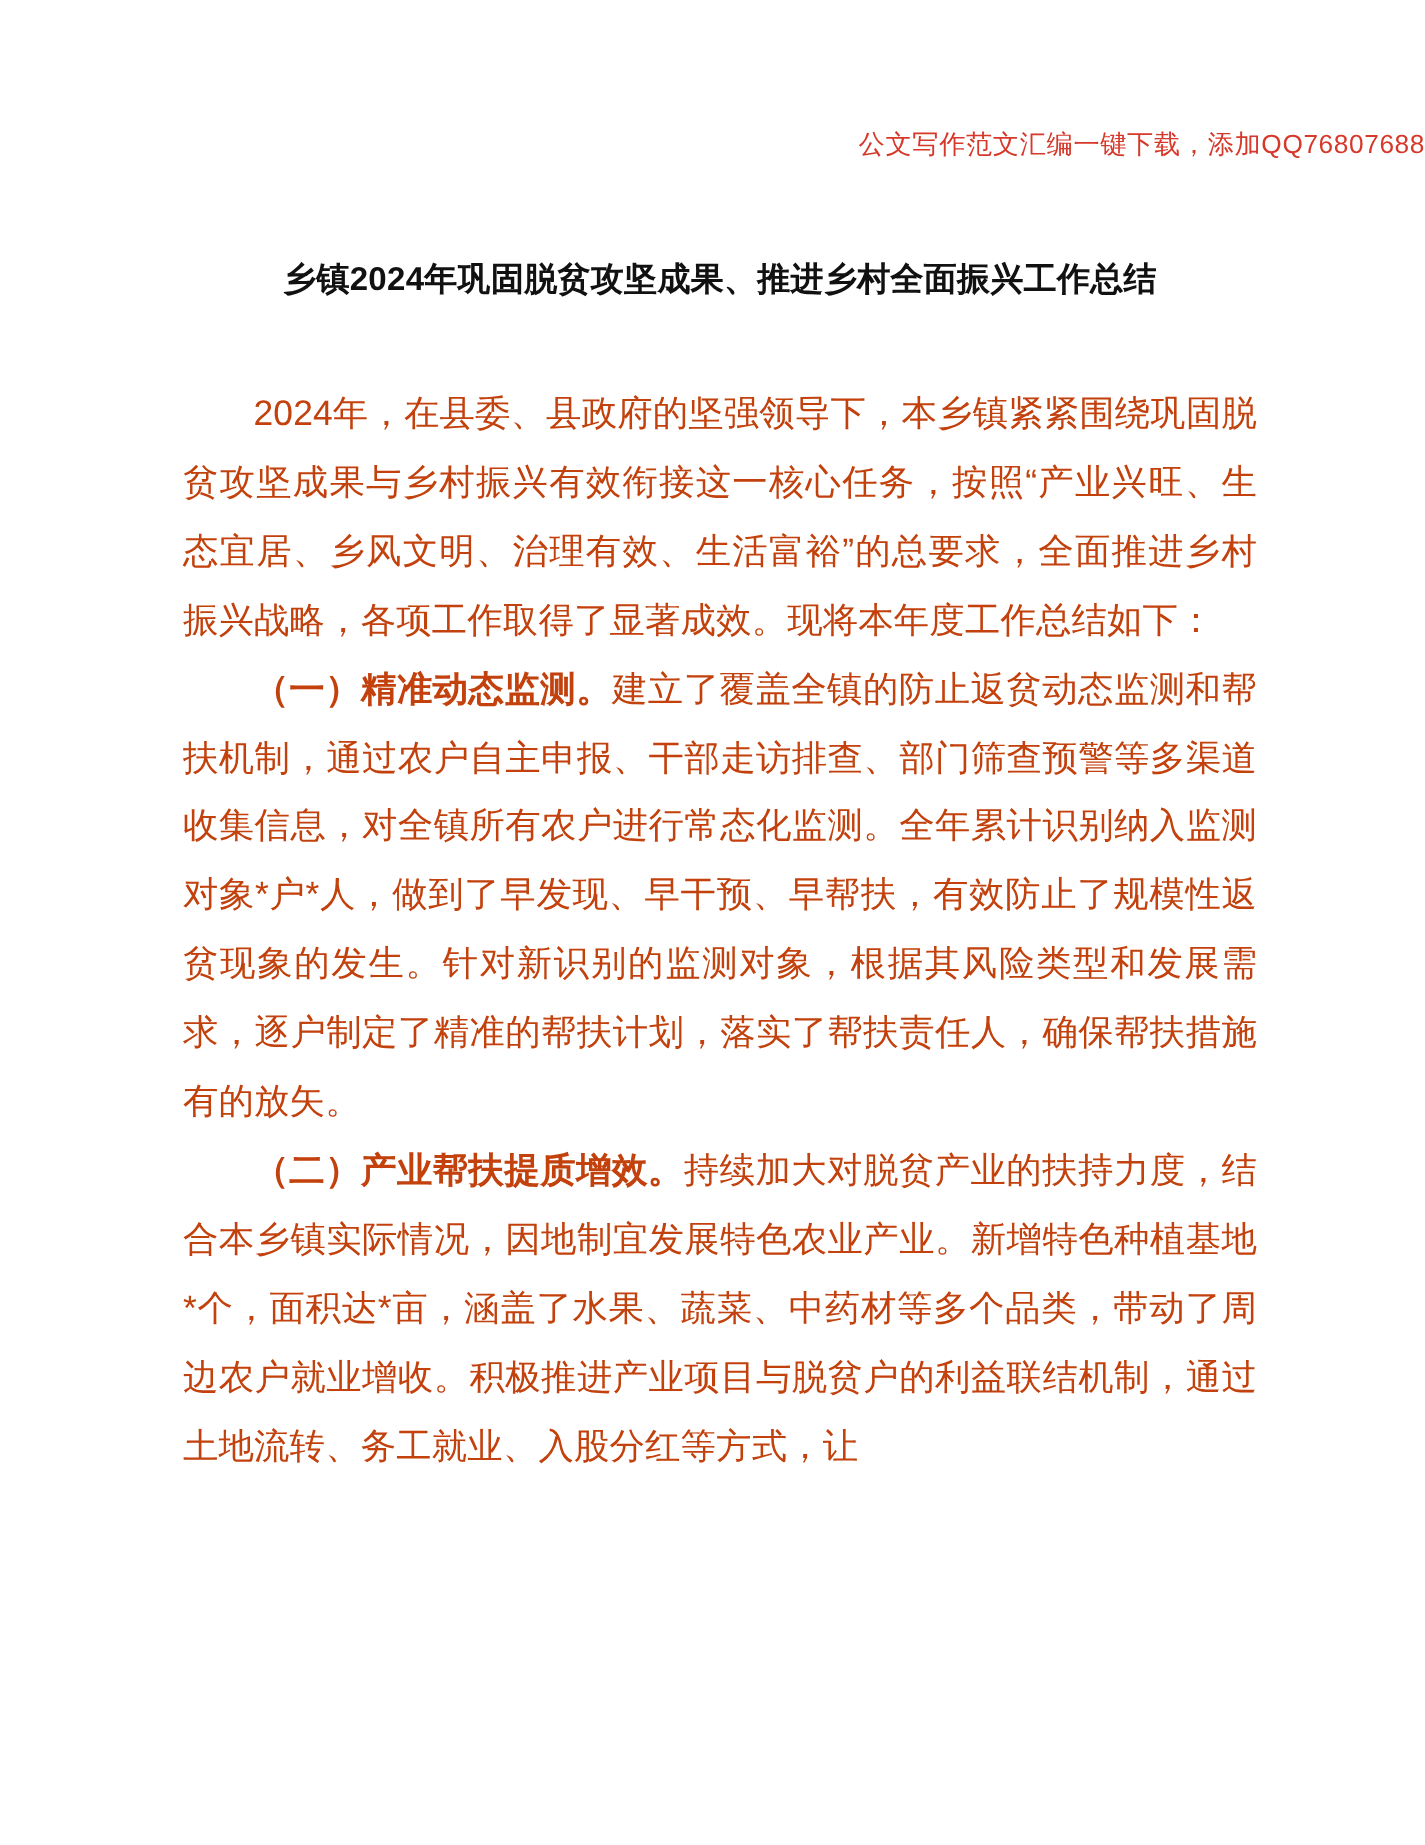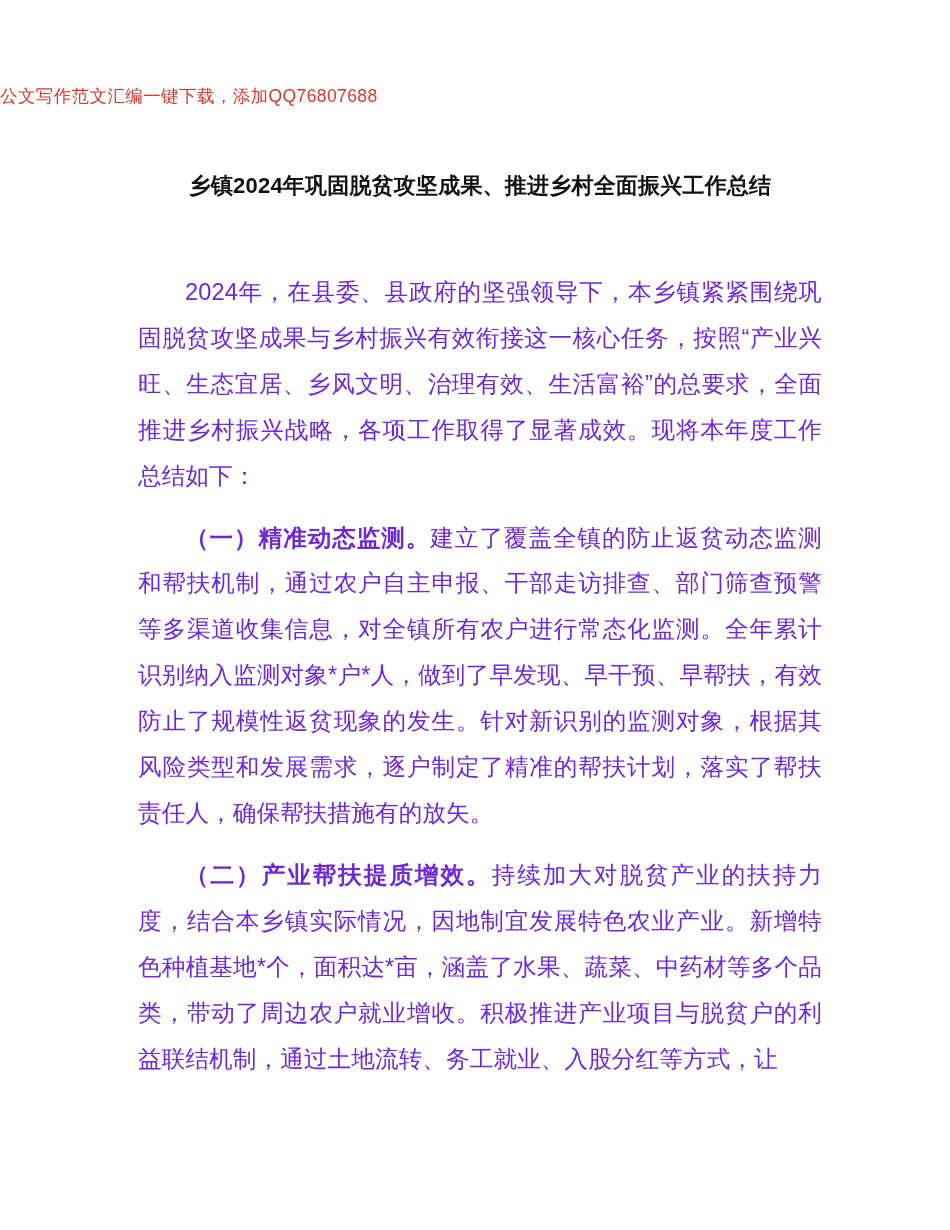--- a/index.html
+++ b/index.html
@@ -20,21 +20,21 @@
     height: 1230px;
     box-sizing: border-box;
     position: relative;
     background: #ffffff;
   }
   .ad-banner {
     position: absolute;
     top: 84px;
     left: 0;
     width: 950px;
-    text-align: left;
+    text-align: right;
     font-size: 17.5px;
     letter-spacing: 0.4px;
     color: #d6382a;
     font-family: "Liberation Sans", "DejaVu Sans", sans-serif;
     white-space: nowrap;
   }
   .doc-title {
     position: absolute;
     top: 166px;
     left: 122px;
@@ -46,29 +46,29 @@
     letter-spacing: 0.2px;
     color: #111111;
   }
   .body-block {
     position: absolute;
     top: 254px;
     left: 122px;
     width: 716px;
   }
   p.para {
-    margin: 16px;
+    margin: 0;
     font-size: 23.6px;
     line-height: 45.9px;
     text-align: justify;
     text-align-last: left;
     text-justify: inter-ideograph;
     text-indent: 47px;
     letter-spacing: 0.1px;
-    color: #6d28d9;
+    color: #c2410c;
     word-break: break-all;
   }
   p.para.heading-line {
     text-indent: 47px;
   }
   .lead {
     font-weight: bold;
   }
   .spacer-bottom {
     position: absolute;

